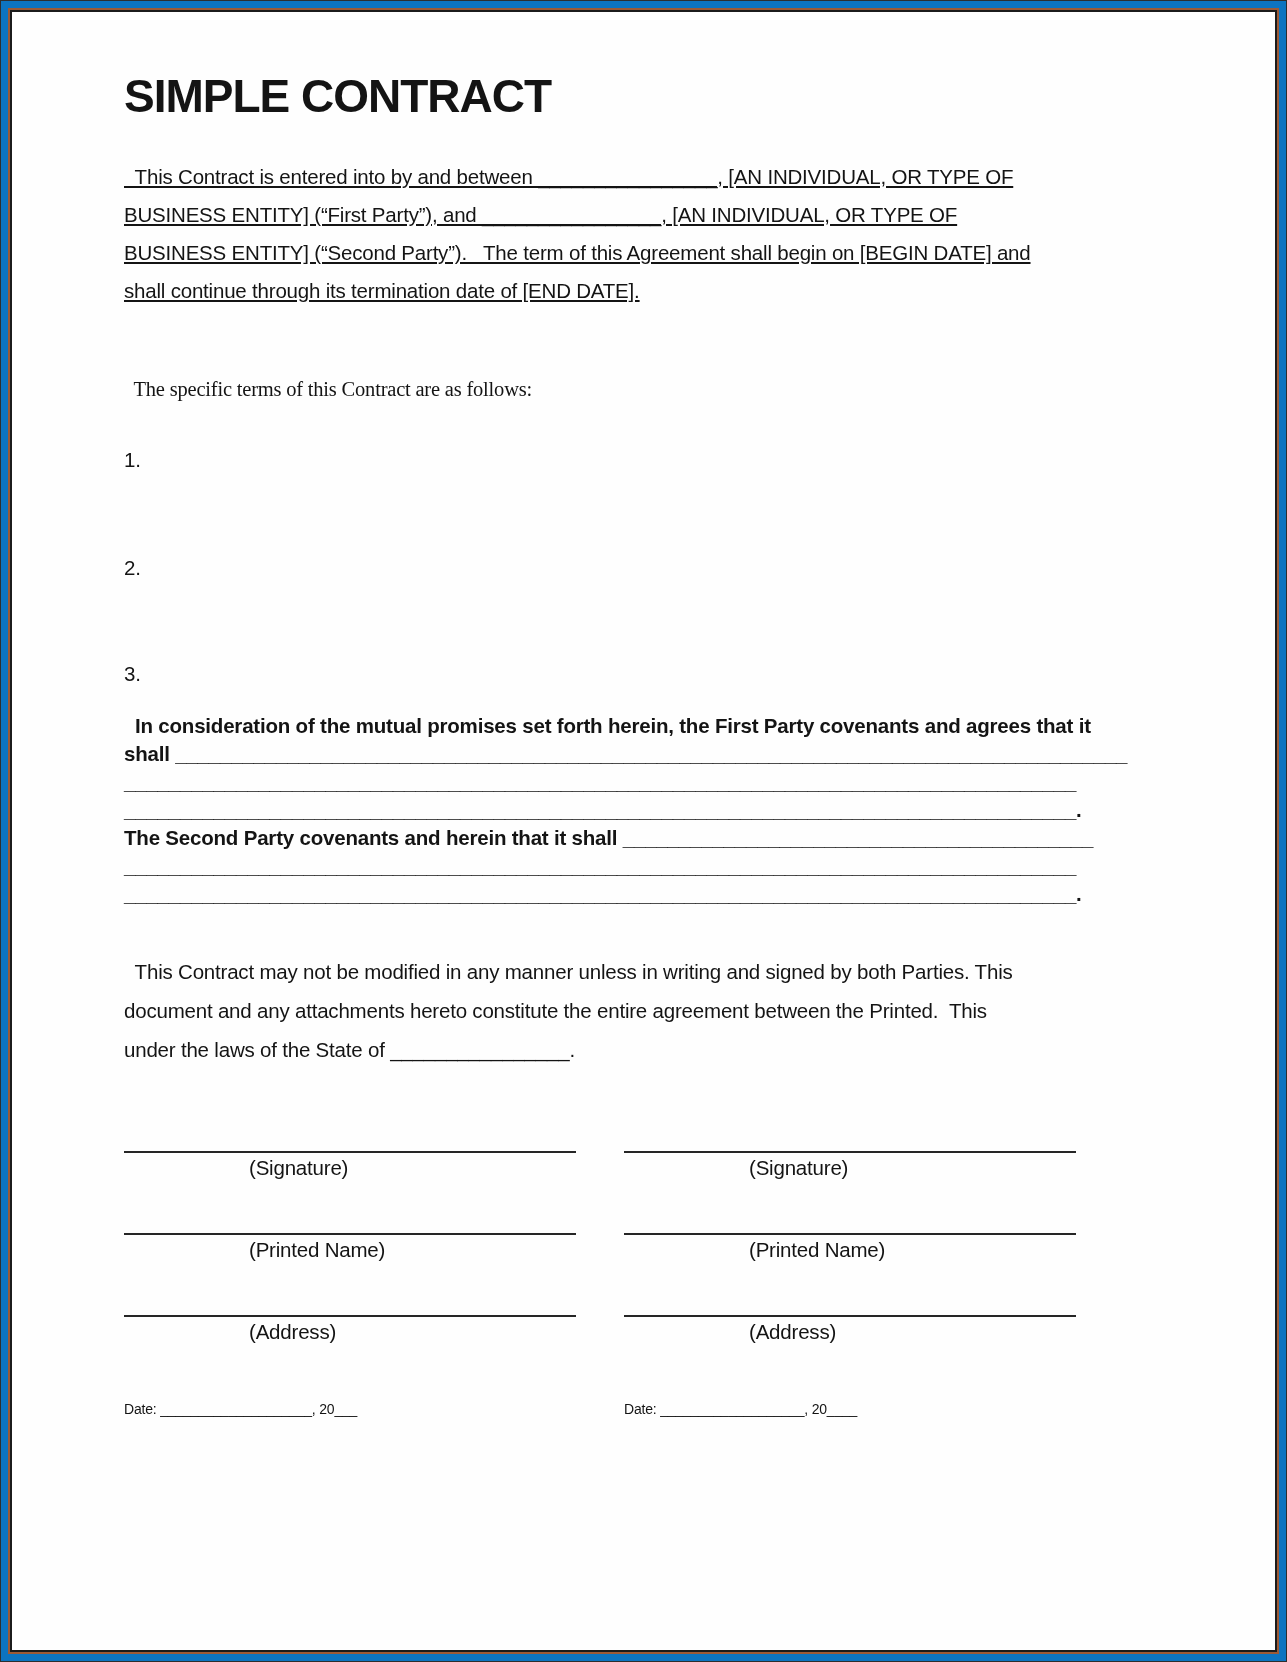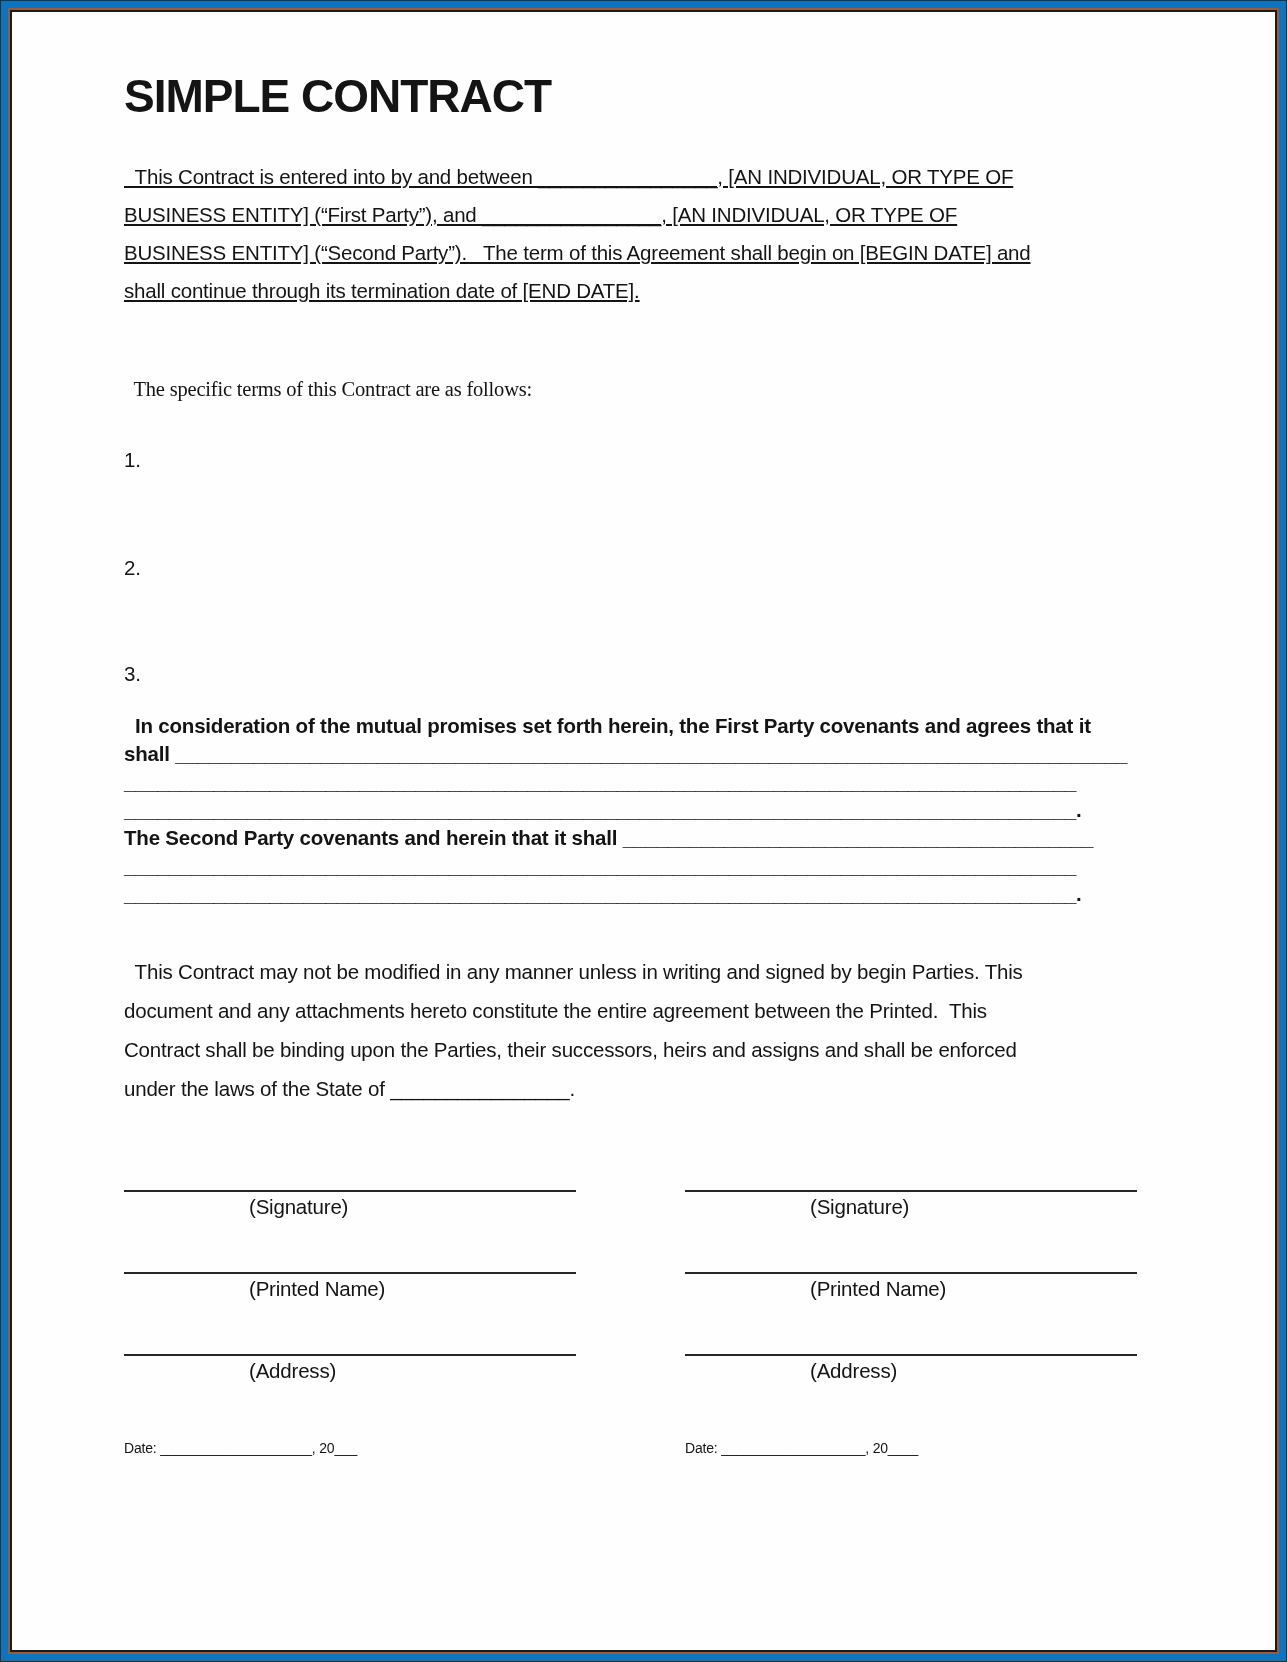--- a/index.html
+++ b/index.html
@@ -49,21 +49,21 @@
   .term-1 { margin-top: 40px; }
   .term-2 { margin-top: 84px; }
   .term-3 { margin-top: 82px; }
   .covenant-para    { margin-top: 26px; }
   .covenant-para .line { line-height: 28px; font-size: 20.5px; font-weight: bold; }
   .modification-para{ margin-top: 44px; }
   .modification-para .line { line-height: 39px; font-size: 20.5px; }
   .sig-section {
     margin-top: 68px;
     display: flex;
-    gap: 109px;
+    gap: 48px;
   }
   .sig-col { width: 452px; }
   .rule {
     height: 14px;
     border-bottom: 2px solid #262626;
     width: 452px;
   }
   .rule + .sig-label { margin-top: 2px; }
   .sig-label {
     font-size: 20.5px;
@@ -105,23 +105,22 @@
         <div class="line">  In consideration of the mutual promises set forth herein, the First Party covenants and agrees that it</div>
         <div class="line">shall _____________________________________________________________________________________</div>
         <div class="line">_____________________________________________________________________________________</div>
         <div class="line">_____________________________________________________________________________________.</div>
         <div class="line">The Second Party covenants and herein that it shall __________________________________________</div>
         <div class="line">_____________________________________________________________________________________</div>
         <div class="line">_____________________________________________________________________________________.</div>
       </div>
 
       <div class="modification-para">
-        <div class="line">  This Contract may not be modified in any manner unless in writing and signed by begin Parties. This</div>
+        <div class="line">  This Contract may not be modified in any manner unless in writing and signed by both Parties. This</div>
         <div class="line">document and any attachments hereto constitute the entire agreement between the Printed.  This</div>
-        <div class="line">Contract shall be binding upon the Parties, their successors, heirs and assigns and shall be enforced</div>
         <div class="line">under the laws of the State of ________________.</div>
       </div>
 
       <div class="sig-section">
 
         <div class="sig-col">
           <div class="rule"></div>
           <div class="sig-label">(Signature)</div>
           <div class="rule mt"></div>
           <div class="sig-label">(Printed Name)</div>

